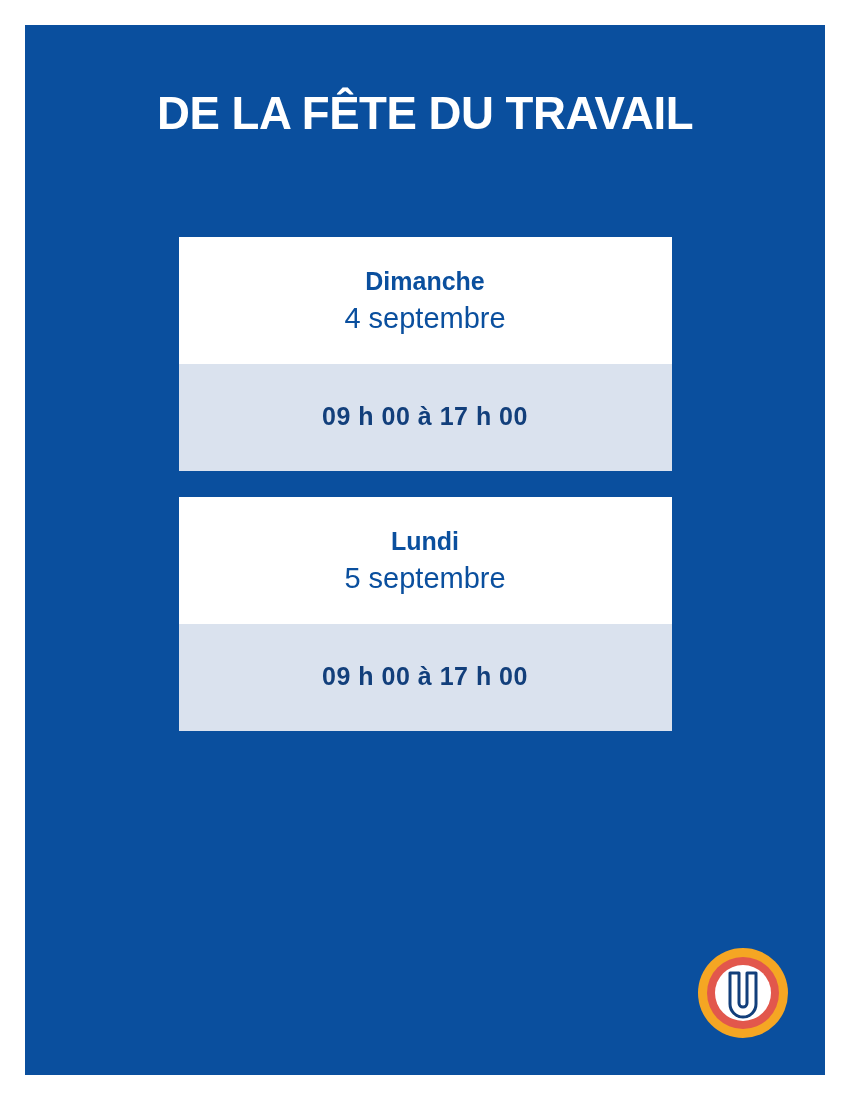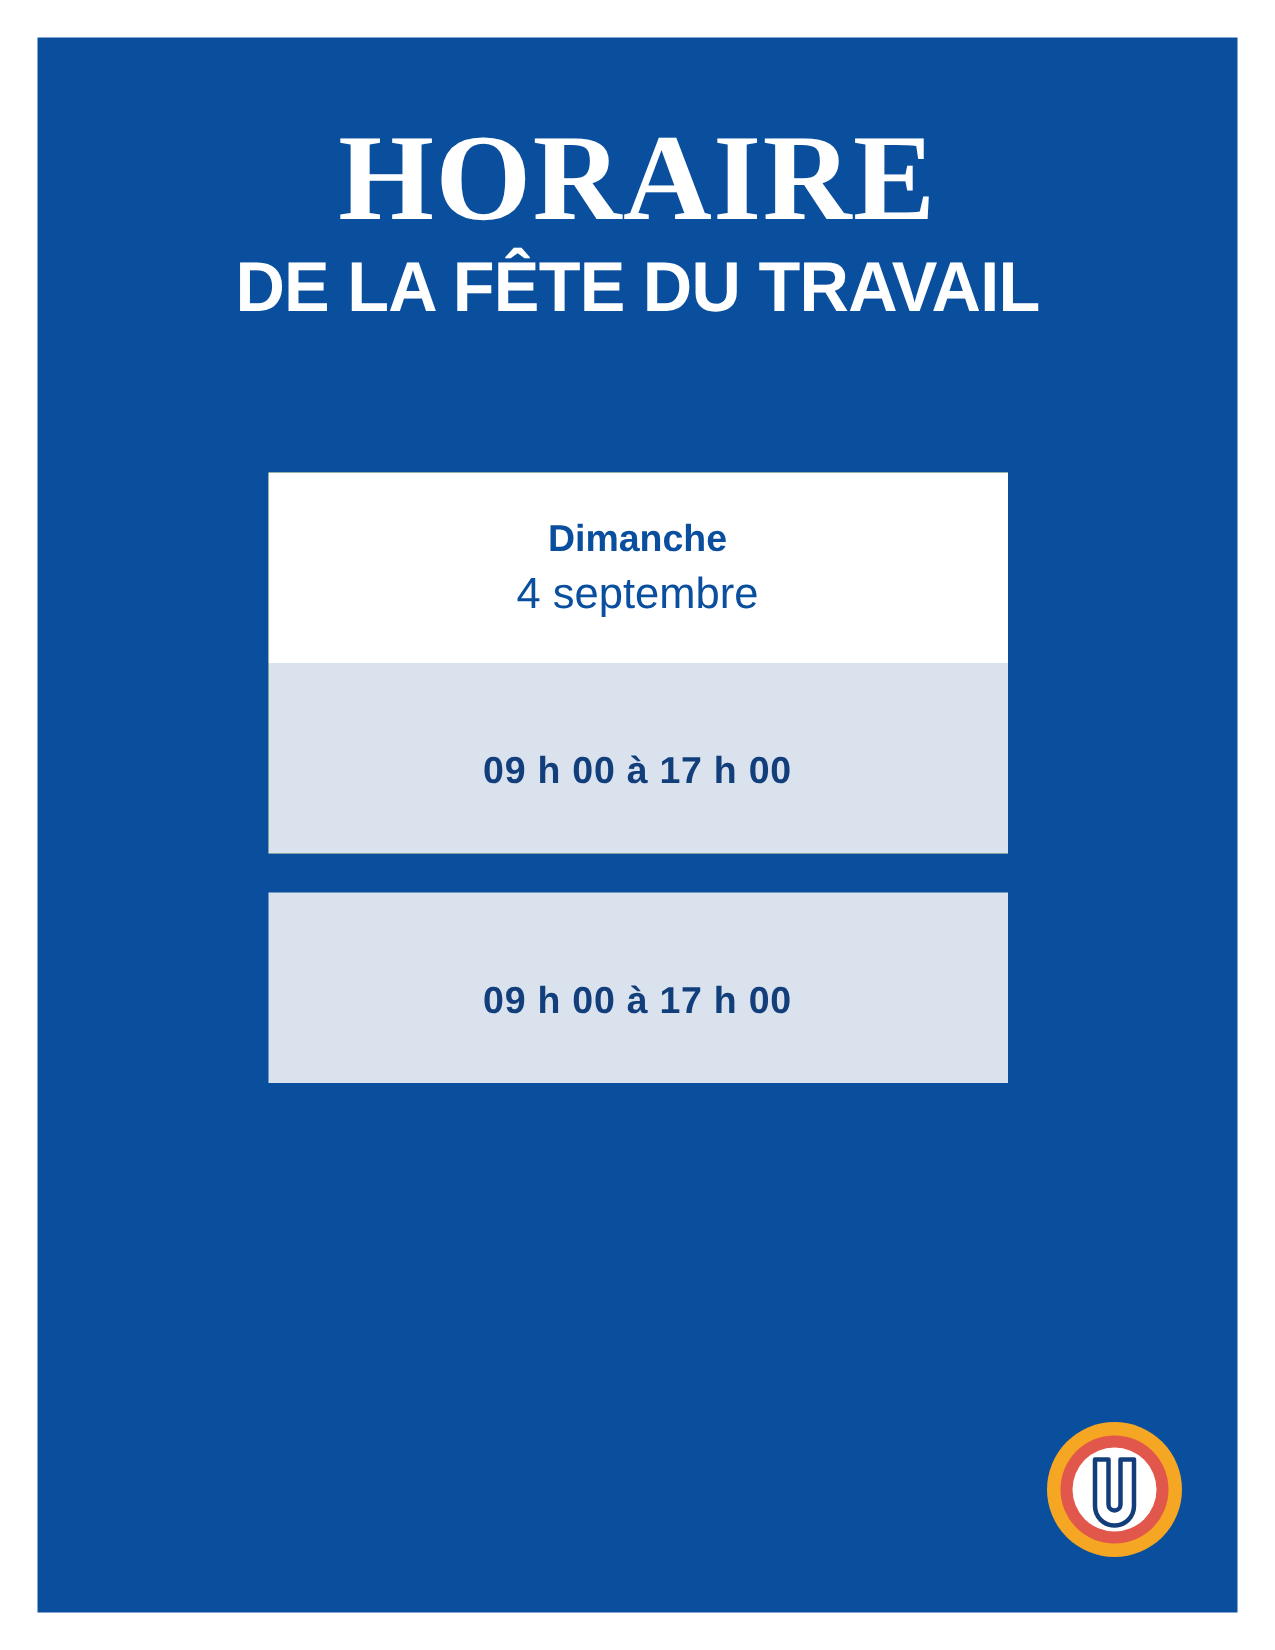--- a/index.html
+++ b/index.html
@@ -54,21 +54,21 @@
   .cards {
     margin-top: 100px;
     display: flex;
     flex-direction: column;
     align-items: center;
     gap: 26px;
   }
 
   .card {
     width: 493px;
-    background: #4d7c0f;
+    background: #86efac;
   }
 
   .card-top {
     background: #ffffff;
     text-align: center;
     padding: 28px 10px 26px 10px;
   }
 
   .card-day {
     font-size: 25px;
@@ -88,54 +88,56 @@
     background: #dae2ee;
     text-align: center;
     padding: 38px 10px 40px 10px;
   }
 
   .card-hours {
     font-size: 25px;
     font-weight: bold;
     letter-spacing: 0.5px;
     color: #123f7b;
-    margin-top: 20px;
   }
 
   .logo {
     position: absolute;
     right: 36px;
     bottom: 36px;
     width: 92px;
     height: 92px;
   }
 </style>
 </head>
 <body>
 
 <div class="poster">
 
   <div class="header">
-    <h1 class="title-main">HORAIRE</h1>
     <h2 class="title-sub">DE LA FÊTE DU TRAVAIL</h2>
   </div>
 
   <div class="cards">
 
     <div class="card">
       <div class="card-top">
         <div class="card-day">Dimanche</div>
         <div class="card-date">4 septembre</div>
       </div>
       <div class="card-bottom">
         <div class="card-hours">09 h 00 à 17 h 00</div>
       </div>
     </div>
 
     <div class="card">
+      <div class="card-top">
+        <div class="card-day">Lundi</div>
+        <div class="card-date">5 septembre</div>
+      </div>
       <div class="card-bottom">
         <div class="card-hours">09 h 00 à 17 h 00</div>
       </div>
     </div>
 
   </div>
 
   <div class="logo">
     <svg width="92" height="92" viewBox="0 0 92 92" xmlns="http://www.w3.org/2000/svg">
       <circle cx="46" cy="46" r="45" fill="#f5a623"></circle>

